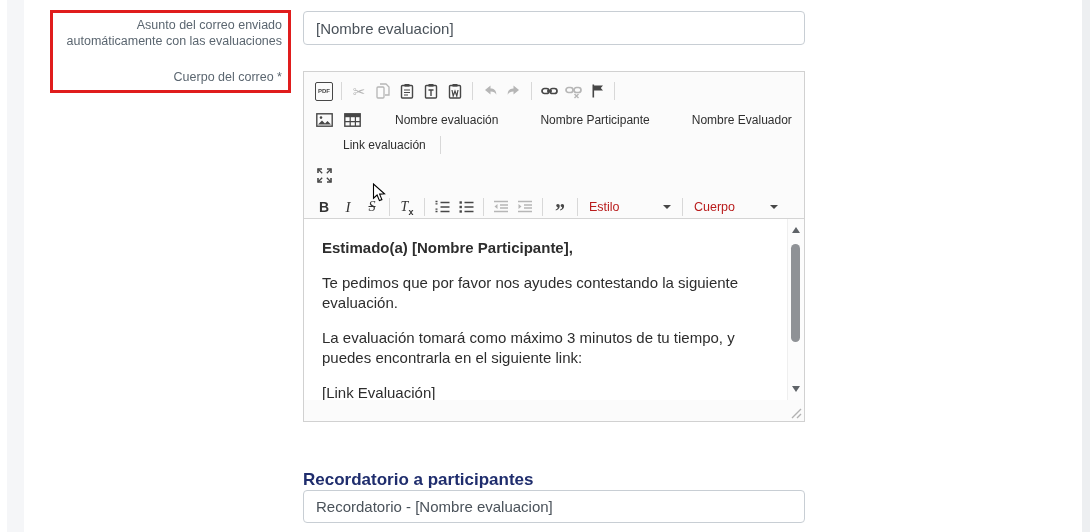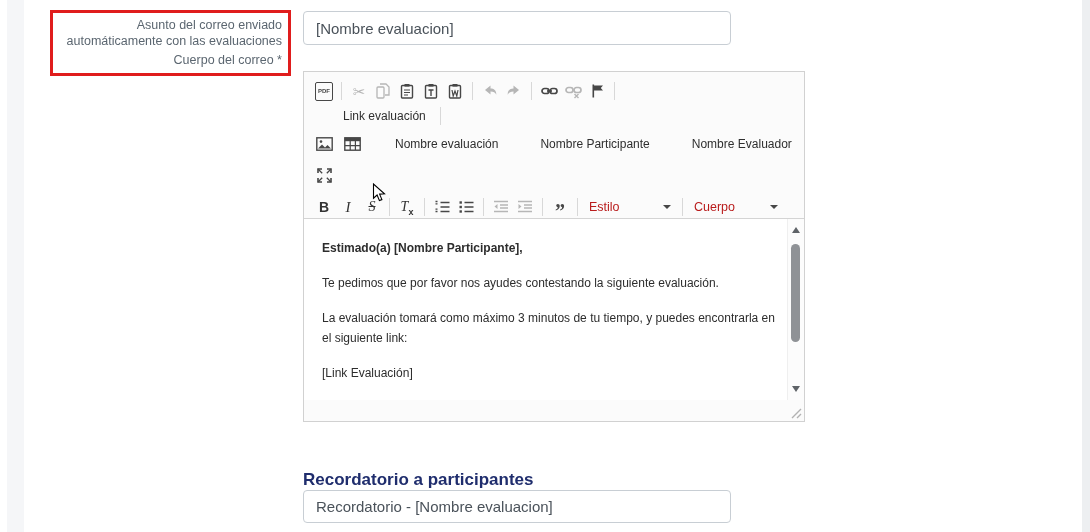--- a/index.html
+++ b/index.html
@@ -2,27 +2,27 @@
 <html><head>
 <meta charset="utf-8">
 <style>
   html,body{margin:0;padding:0;background:#fff;}
   .canvas{position:relative;width:1090px;height:532px;background:#ffffff;overflow:hidden;
           font-family:"Liberation Sans",sans-serif;}
   .left-strip{position:absolute;left:7px;top:0;width:17px;height:100%;background:#f5f6f8;}
   .right-strip{position:absolute;right:0;top:0;width:8px;height:100%;background:#edeff1;}
 
   
-  .red-box{position:absolute;left:50px;top:10px;width:241px;height:66px;border:3px solid #e01d1d;
+  .red-box{position:absolute;left:50px;top:10px;width:241px;height:83px;border:3px solid #e01d1d;
            box-sizing:border-box;display:flex;flex-direction:column;justify-content:space-between;
            padding:4px 6px 5px 4px;background:#fff;}
   .field-label{color:#5b6670;font-size:12.5px;line-height:16px;text-align:right;}
 
   
-  .text-input{position:absolute;left:303px;width:428px;height:34px;border:1px solid #c8ced4;
+  .text-input{position:absolute;left:303px;width:502px;height:34px;border:1px solid #c8ced4;
               border-radius:4px;background:#fff;box-sizing:border-box;font-size:15px;color:#4a525a;
               padding:0 12px;display:flex;align-items:center;white-space:nowrap;overflow:hidden;}
 
   
   .editor{position:absolute;left:303px;top:71px;width:502px;height:351px;border:1px solid #d1d1d1;
           background:#fbfbfb;box-sizing:border-box;}
   .toolbar{position:absolute;left:0;top:0;right:0;height:146px;padding:7px 8px 0;box-sizing:border-box;}
   .tb-row{display:flex;align-items:center;}
   .tb-btn{min-width:24px;height:24px;display:flex;align-items:center;justify-content:center;cursor:default;}
   .tb-sep{width:1px;height:18px;background:#d8d8d8;margin:0 5px;flex:none;}
@@ -38,21 +38,21 @@
   .tx-sub{font-size:9px;color:#333;vertical-align:sub;font-weight:bold;}
   .quote-label{font-family:"Liberation Serif",serif;font-weight:bold;font-size:20px;color:#474747;line-height:10px;margin-top:8px;}
   .combo{display:flex;align-items:center;justify-content:space-between;font-size:12.5px;color:#b91c1c;
          padding:3px 6px;cursor:default;}
   .combo-arrow{width:0;height:0;border-left:4px solid transparent;border-right:4px solid transparent;
                border-top:4px solid #474747;margin-left:10px;}
 
   .content{position:absolute;left:0;top:146px;right:0;height:183px;background:#fff;
            border-top:1px solid #d4d4d4;border-bottom:1px solid #d4d4d4;box-sizing:border-box;}
   .content-text{position:absolute;left:0;top:0;right:17px;bottom:0;overflow:hidden;padding:4px 6px 0 18px;}
-  .content-text p{margin:15px 0;font-size:12px;line-height:20px;color:#2d2d2d;}
+  .content-text p{margin:15px 0;font-size:15px;line-height:20px;color:#2d2d2d;}
   .content-text p.lead{font-weight:bold;}
 
   .scrollbar{position:absolute;top:0;right:0;width:16px;bottom:0;background:#fcfcfc;border-left:1px solid #efefef;}
   .sb-up{position:absolute;top:8px;left:4px;width:0;height:0;border-left:4px solid transparent;
          border-right:4px solid transparent;border-bottom:6px solid #5f6368;}
   .sb-down{position:absolute;bottom:8px;left:4px;width:0;height:0;border-left:4px solid transparent;
            border-right:4px solid transparent;border-top:6px solid #5f6368;}
   .sb-thumb{position:absolute;top:25px;left:3px;width:9px;height:98px;background:#8f9296;border-radius:5px;}
 
   .editor-footer{position:absolute;left:0;bottom:0;right:0;height:21px;background:#fbfbfb;}
@@ -144,43 +144,43 @@
         </span>
         <span class="tb-btn">
           <svg width="16" height="16" viewBox="0 0 16 16">
               <rect x="3.5" y="1.5" width="1.6" height="13" fill="#474747"></rect>
               <path d="M5 2.5h9L11.8 5 14 7.5H5z" fill="#474747"></path>
             </svg>
         </span>
         <span class="tb-sep"></span>
       </div>
 
-      <div class="tb-row" style="margin-top:2px;margin-left:22px;">
-        <span class="tb-text-btn">Link evaluación</span>
-        <span class="tb-sep"></span>
-      </div>
-
       <div class="tb-row" style="margin-top:5px;">
         <span class="tb-btn">
           <svg width="17" height="14" viewBox="0 0 17 14">
               <rect x="0.8" y="0.8" width="15.4" height="12.4" fill="none" stroke="#474747" stroke-width="1.4"></rect>
               <circle cx="5" cy="4.6" r="1.3" fill="#474747"></circle>
               <path d="M2 11.5l4-4 3 3 2.5-2.5 3.5 3.5z" fill="#474747"></path>
             </svg>
         </span>
         <span class="tb-btn" style="margin-left:4px;">
           <svg width="17" height="14" viewBox="0 0 17 14">
               <rect x="0.8" y="0.8" width="15.4" height="12.4" fill="none" stroke="#474747" stroke-width="1.4"></rect>
               <rect x="0.8" y="0.8" width="15.4" height="3.4" fill="#474747"></rect>
               <path d="M6.2 1v12M11.4 1v12M1 8.7h15" stroke="#474747" stroke-width="1.2"></path>
             </svg>
         </span>
         <span class="tb-text-btn" style="margin-left:22px;">Nombre evaluación</span>
         <span class="tb-text-btn" style="margin-left:24px;">Nombre Participante</span>
         <span class="tb-text-btn" style="margin-left:24px;">Nombre Evaluador</span>
+      </div>
+
+      <div class="tb-row" style="margin-top:2px;margin-left:22px;">
+        <span class="tb-text-btn">Link evaluación</span>
+        <span class="tb-sep"></span>
       </div>
 
       <div class="tb-row" style="margin-top:7px;">
         <span class="tb-btn">
           <svg width="15" height="15" viewBox="0 0 15 15">
               <path d="M1 5V1h4M10 1h4v4M14 10v4h-4M5 14H1v-4" fill="none" stroke="#474747" stroke-width="1.6"></path>
               <path d="M1 1l4.2 4.2M14 1L9.8 5.2M14 14L9.8 9.8M1 14l4.2-4.2" stroke="#474747" stroke-width="1.3"></path>
             </svg>
         </span>
       </div>

